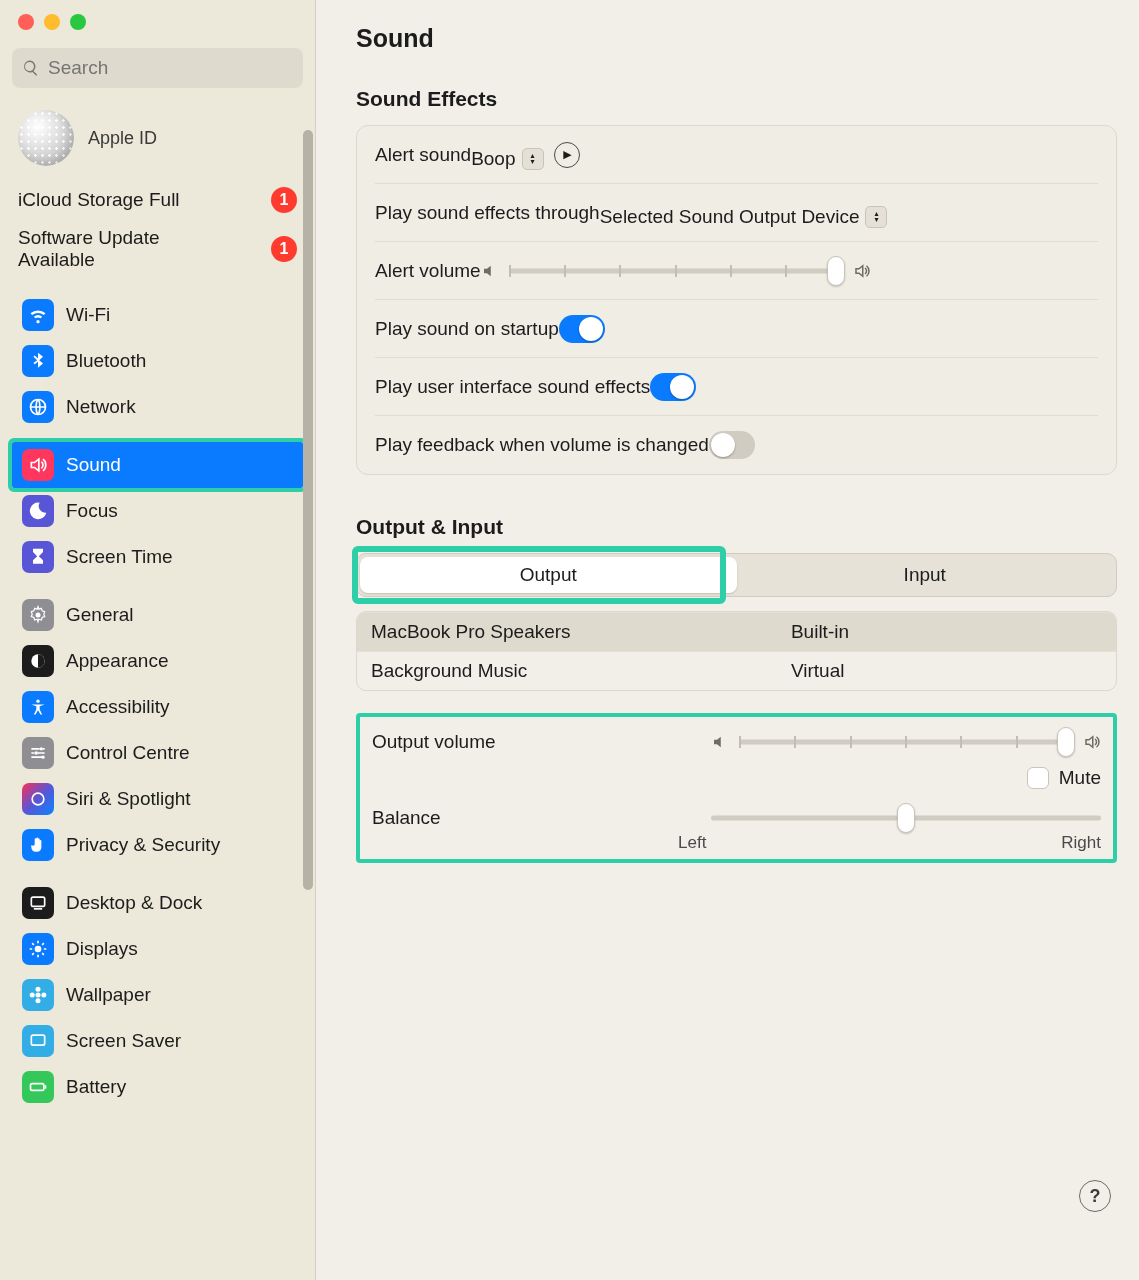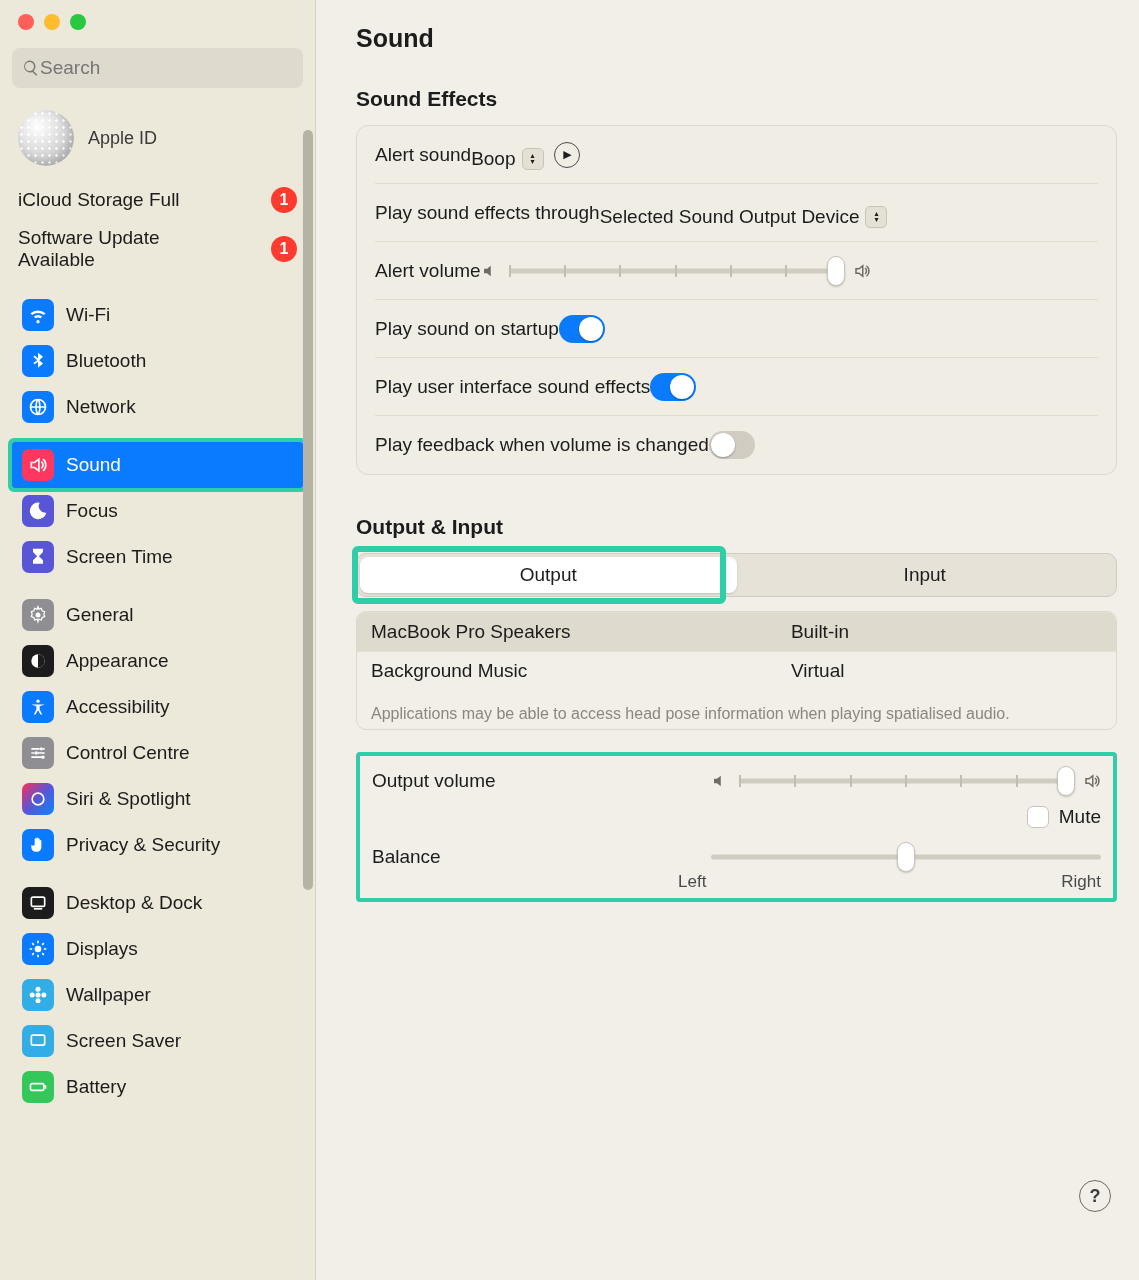--- a/index.html
+++ b/index.html
@@ -22,21 +22,21 @@
   padding: 12px 0 0 0;
   position: relative;
 }
 .traffic { display: flex; gap: 10px; padding: 2px 8px 18px 18px; }
 .traffic span { width: 16px; height: 16px; border-radius: 50%; }
 .tl-close { background: #ff5f57; }
 .tl-min { background: #febc2e; }
 .tl-max { background: #28c840; }
 .search-wrap { padding: 0 12px 12px 12px; }
 .search {
-  display: flex; align-items: center; 
+  display: flex; align-items: center; gap: 8px;
   background: #dedacd; border-radius: 8px; padding: 6px 10px;
   height: 40px;
 }
 .search svg { width: 18px; height: 18px; fill: #7a786e; }
 .search input {
   border: none; background: transparent; outline: none;
   font-size: 19px; color: #5a584f; flex: 1;
 }
 .account { display: flex; align-items: center; gap: 14px; padding: 10px 18px 8px 18px; }
 .account .avatar {
@@ -452,21 +452,20 @@
 
   <div class="table">
     <div class="trow sel">
       <div class="col-name">MacBook Pro Speakers</div>
       <div class="col-type">Built-in</div>
     </div>
     <div class="trow">
       <div class="col-name">Background Music</div>
       <div class="col-type">Virtual</div>
     </div>
-    <div class="hint">Applications may be able to access head pose information when playing spatialised audio.</div>
   </div>
 
   <div class="outvol">
     <div class="ov-row">
       <span>Output volume</span>
       <div class="slider-row">
         <svg class="vol-low" viewBox="0 0 24 24">
             <path d="M4 9h4l5-4v14l-5-4H4z"></path>
           </svg>
         <div class="slider">

